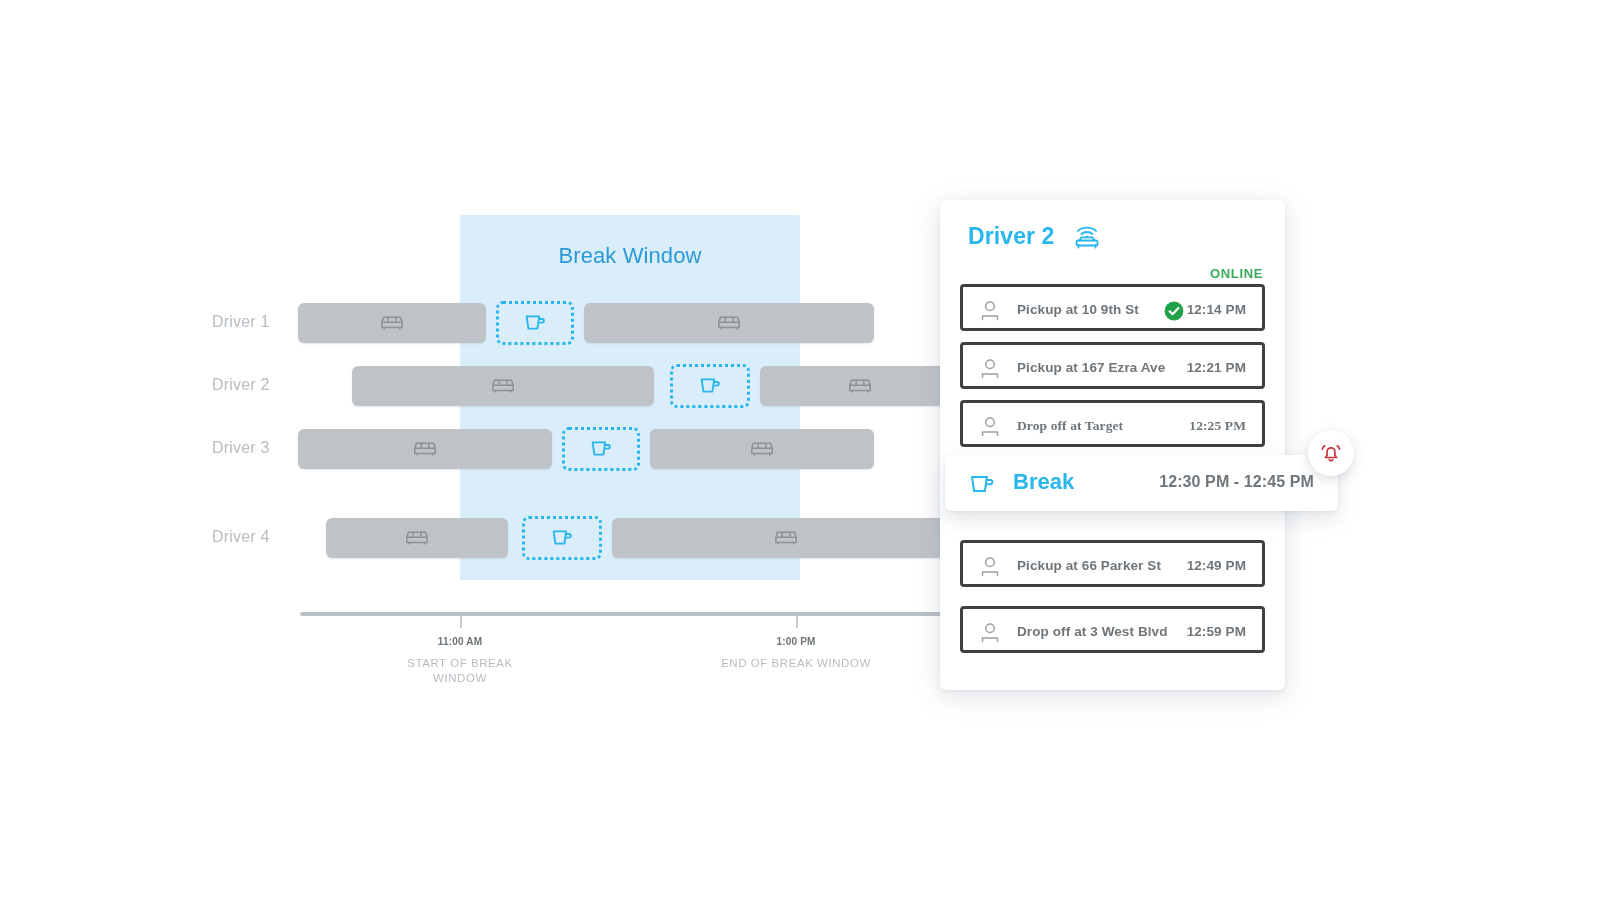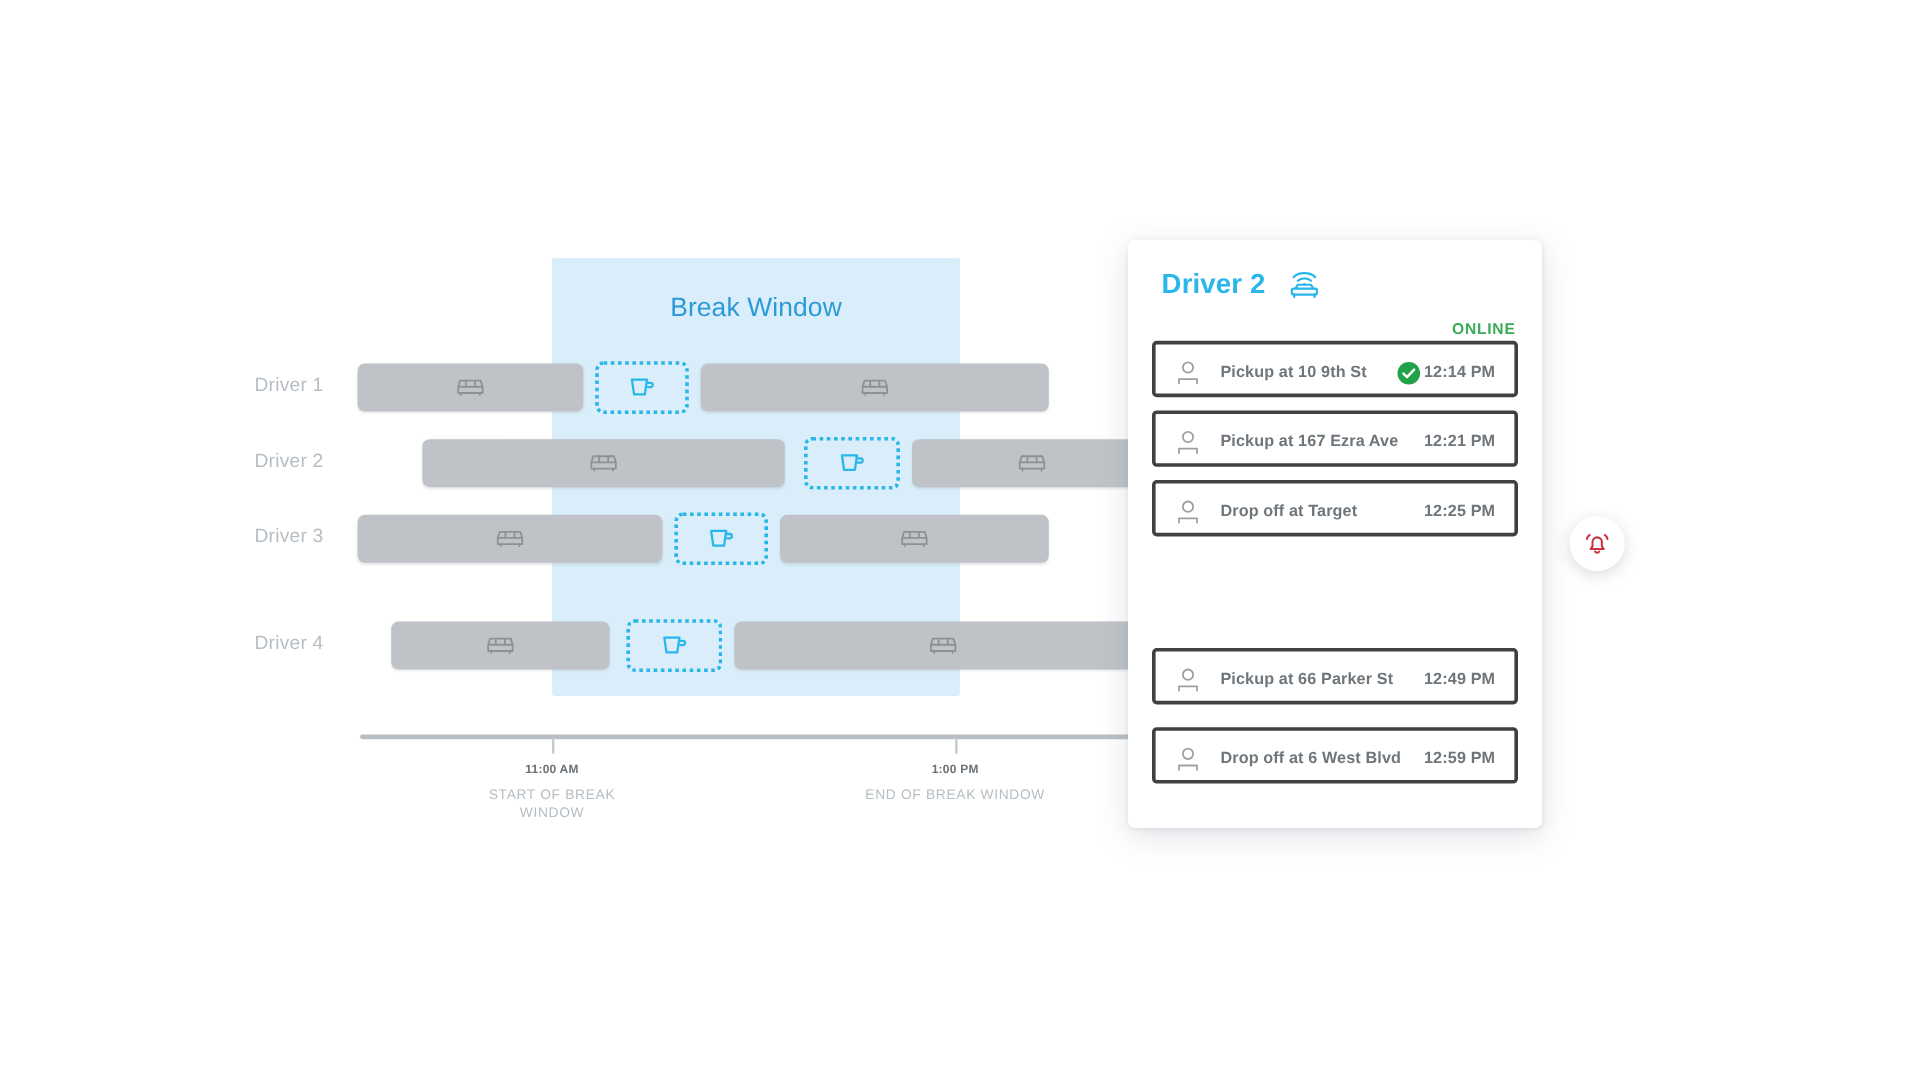--- a/index.html
+++ b/index.html
@@ -332,47 +332,57 @@
           <div class="stop-time">12:14 PM</div>
         </div>
         <div class="stop-row" style="top: 142px;">
           <span class="person-ico"><svg viewBox="0 0 22 21" fill="none" stroke="#9aa1a6" stroke-width="1.5" stroke-linecap="round" stroke-linejoin="round">
               <circle cx="11" cy="6.2" r="4.3"></circle>
               <path d="M3.5 19.5 v-3.6 h15 v3.6"></path>
             </svg></span>
           <div class="stop-label">Pickup at 167 Ezra Ave</div>
           <div class="stop-time">12:21 PM</div>
         </div>
-        <div class="stop-row" style="top: 200px;">
+        <div class="stop-row" style="top: 200px; font-family: Liberation Serif, serif;">
           <span class="person-ico"><svg viewBox="0 0 22 21" fill="none" stroke="#9aa1a6" stroke-width="1.5" stroke-linecap="round" stroke-linejoin="round">
               <circle cx="11" cy="6.2" r="4.3"></circle>
               <path d="M3.5 19.5 v-3.6 h15 v3.6"></path>
             </svg></span>
           <div class="stop-label">Drop off at Target</div>
           <div class="stop-time">12:25 PM</div>
         </div>
         <div class="stop-row" style="top: 340px;">
           <span class="person-ico"><svg viewBox="0 0 22 21" fill="none" stroke="#9aa1a6" stroke-width="1.5" stroke-linecap="round" stroke-linejoin="round">
               <circle cx="11" cy="6.2" r="4.3"></circle>
               <path d="M3.5 19.5 v-3.6 h15 v3.6"></path>
             </svg></span>
           <div class="stop-label">Pickup at 66 Parker St</div>
           <div class="stop-time">12:49 PM</div>
         </div>
         <div class="stop-row" style="top: 406px;">
           <span class="person-ico"><svg viewBox="0 0 22 21" fill="none" stroke="#9aa1a6" stroke-width="1.5" stroke-linecap="round" stroke-linejoin="round">
               <circle cx="11" cy="6.2" r="4.3"></circle>
               <path d="M3.5 19.5 v-3.6 h15 v3.6"></path>
             </svg></span>
-          <div class="stop-label">Drop off at 6 West Blvd</div>
+          <div class="stop-label">Drop off at 3 West Blvd</div>
           <div class="stop-time">12:59 PM</div>
         </div>
       </div>
   </div>
 
+  <div id="break-row">
+    <span class="cup-big">
+      <svg viewBox="0 0 26 24" fill="none" stroke="#29b6ea" stroke-width="2" stroke-linecap="round" stroke-linejoin="round">
+        <path d="M3 5 h15 l-2.1 14 h-10.8 z"></path>
+        <path d="M18.2 8 h3.1 a2.1 2.1 0 0 1 0 4.2 h-2.6"></path>
+      </svg>
+    </span>
+    <div class="break-label">Break</div>
+    <div class="break-time">12:30 PM - 12:45  PM</div>
+  </div>
 
   <div id="bell-btn">
     <svg viewBox="0 0 24 24" fill="none" stroke="#c9333f" stroke-width="1.7" stroke-linecap="round" stroke-linejoin="round">
       <path d="M6.5 16.5 h11 l-1.6-2.2 v-3.6 a3.9 3.9 0 0 0-7.8 0 v3.6 z"></path>
       <path d="M10.3 18.6 a1.9 1.9 0 0 0 3.4 0"></path>
       <path d="M3.4 8.2 a5.1 5.1 0 0 1 2.3-3.4"></path>
       <path d="M20.6 8.2 a5.1 5.1 0 0 0-2.3-3.4"></path>
     </svg>
   </div>
 

